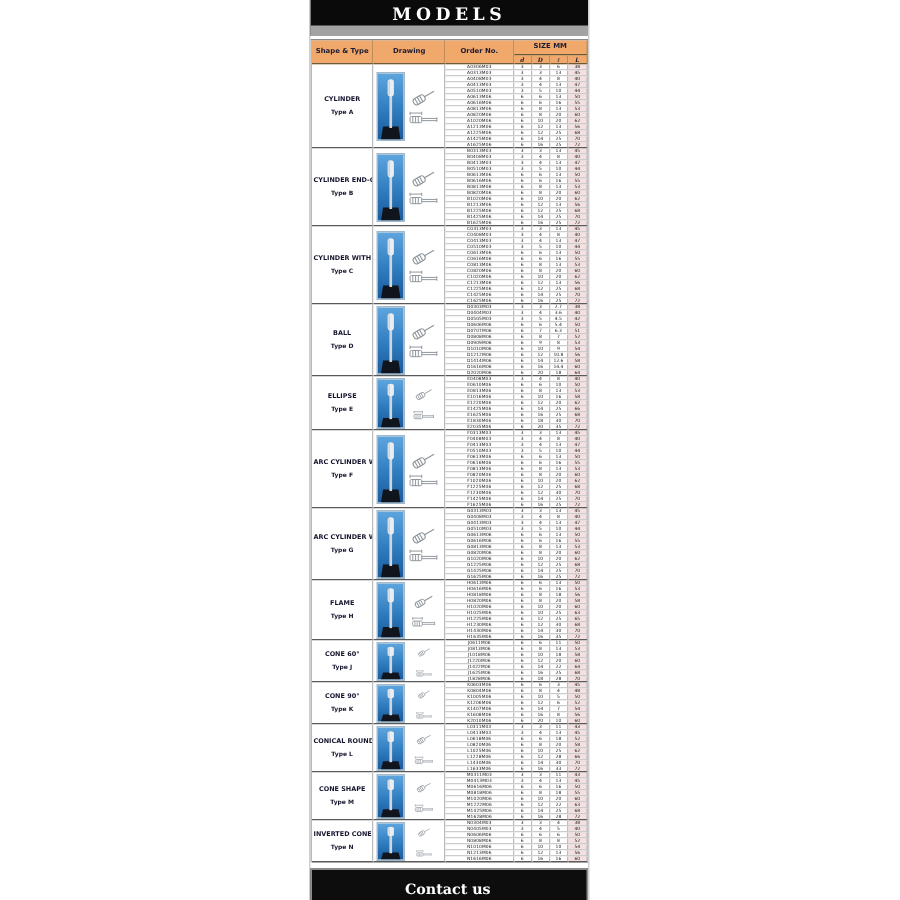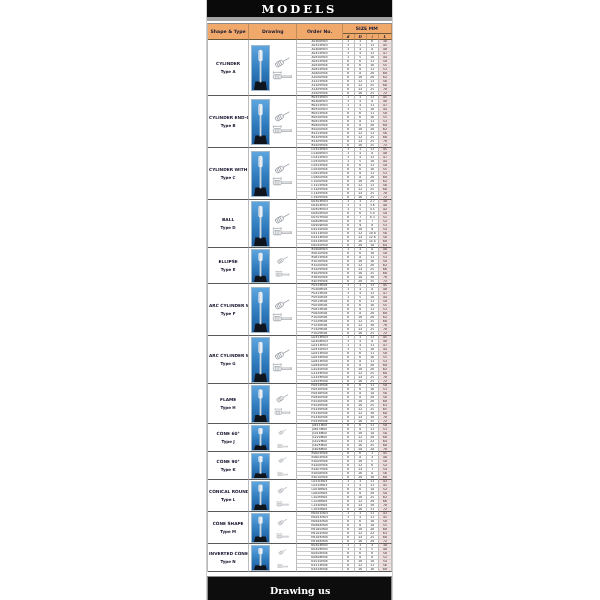--- a/index.html
+++ b/index.html
@@ -8,21 +8,21 @@
 
   .page{position:absolute;left:206px;top:0;width:187px;
         border-left:1px solid #cfcfcf;border-right:1px solid #cfcfcf;
         box-sizing:border-box;background:#fff;}
 
   
   .title-bar{height:17px;background:#0a0a0a;color:#fff;
              display:flex;align-items:center;justify-content:center;
              font-family:"DejaVu Serif",serif;font-weight:bold;
              font-size:11.5px;letter-spacing:3px;
-             border-bottom:4px solid #a3a3a3;}
+             border-bottom:7px solid #a3a3a3;}
 
   
   .tbl-wrap{margin-top:2px;}
   table{border-collapse:separate;border-spacing:0;table-layout:fixed;width:185px;
         border-top:1px solid #8a8a8a;border-left:1px solid #b9b9b9;}
   col.c-name{width:41px}col.c-draw{width:48px}col.c-ord{width:45px}
   col.c-s{width:12px}col.c-s4{width:13px}
 
   thead th{background:#F1A86B;color:#1b1b33;padding:0;
            border-bottom:1px solid #6b5a3a;border-right:1px solid #c08d5a;
@@ -1583,16 +1583,16 @@
             <td class="sz">6</td>
             <td class="sz">16</td>
             <td class="sz">16</td>
             <td class="sz sz4">60</td>
           </tr>
         </tbody>
     </table>
   </div>
 
   <div class="banner">
-    <div class="l2">Drawing us</div>
+    <div class="l2">Contact us</div>
   </div>
 
 </div>
 
 </body></html>

